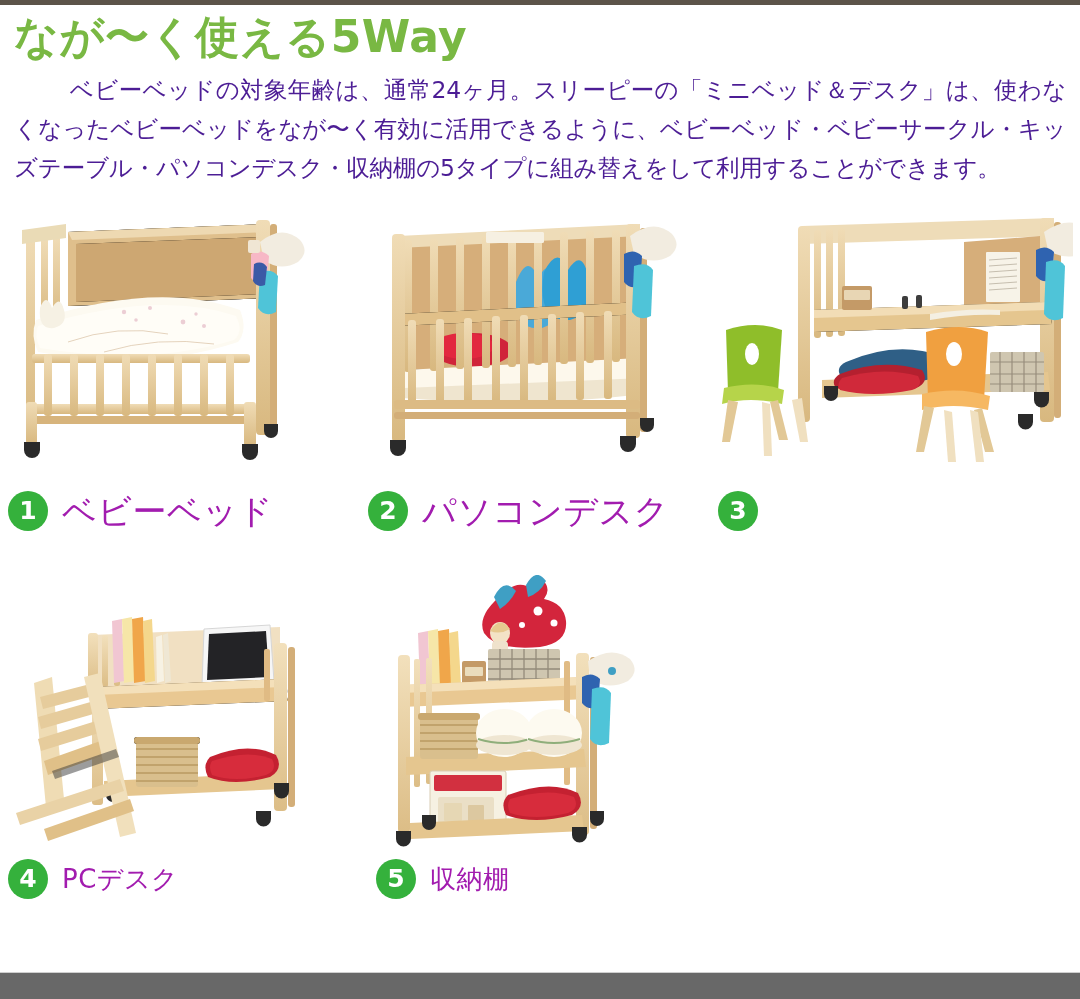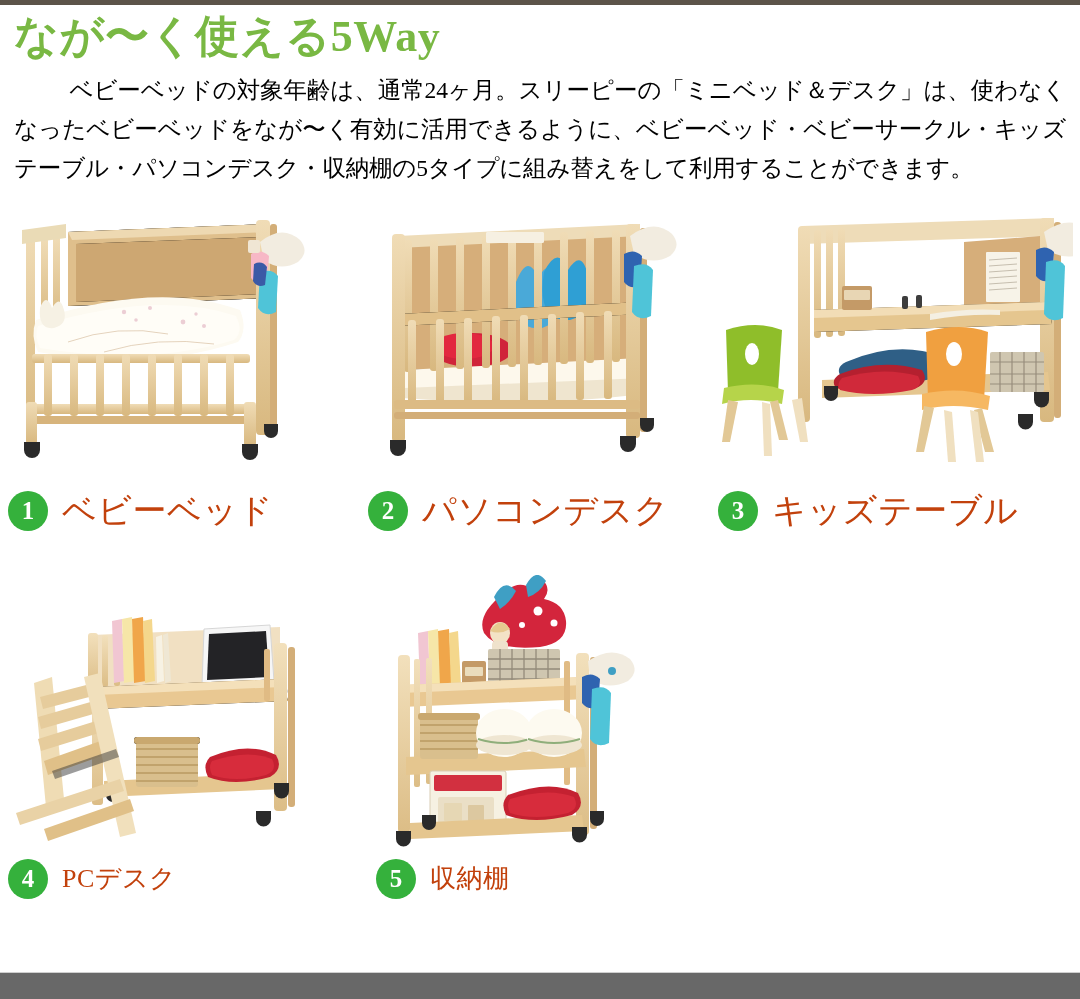--- a/index.html
+++ b/index.html
@@ -31,40 +31,39 @@
     border-top: 1px solid #cfcfcf;
   }
 
   
   .page {
     position: absolute;
     left: 0; top: 5px;
     width: 1080px;
     height: 905px;
     background: #ffffff;
-    font-family: Liberation Serif, serif;
   }
 
   .headline {
     margin: 0;
     padding: 4px 0 0 14px;
     font-size: 44px;
     line-height: 56px;
     font-weight: 700;
     color: #79b843;
     letter-spacing: 0.5px;
     white-space: nowrap;
   }
 
   .lede {
     margin: 6px 0 0 0;
     padding: 0 14px 0 14px;
     font-size: 23.5px;
     line-height: 39px;
-    color: #000000;
+    color: #4c1d95;
     text-indent: 32px;
     text-align: justify;
     text-justify: inter-character;
     letter-spacing: -0.2px;
   }
 
   
   .grid {
     position: relative;
     width: 1080px;
@@ -95,21 +94,21 @@
     background: #35b13c;
     color: #ffffff;
     font-size: 25px;
     font-weight: 700;
     line-height: 40px;
     text-align: center;
   }
   .cap-text {
     font-size: 34px;
     line-height: 40px;
-    color: #c2410c;
+    color: #a21caf;
     letter-spacing: 0.5px;
     white-space: nowrap;
   }
   .cap-text.small { font-size: 26px; }
 
   
   .scene { position: absolute; inset: 0; }
   svg { display: block; }
 </style>
 </head>
@@ -365,21 +364,20 @@
           <ellipse cx="236" cy="152" rx="8" ry="12" fill="#ffffff"></ellipse>
           <path d="M204 192 q36 -8 68 2 l-2 14 q-36 -8 -66 0 Z" fill="#f6b862"></path>
           <path d="M206 204 l-8 46 h8 l10 -44 Z" fill="#e2c896"></path>
           <path d="M264 206 l12 44 h-9 l-11 -42 Z" fill="#e2c896"></path>
           <path d="M226 208 l4 52 h8 l-4 -50 Z" fill="#f0e0c0"></path>
           <path d="M252 208 l6 52 h8 l-6 -50 Z" fill="#f0e0c0"></path>
         </svg>
       </div>
       <div class="caption">
         <span class="badge">3</span>
-        <span class="cap-text">キッズテーブル</span>
       </div>
     </div>
   </div>
 
   <div class="grid row-2">
 
     <div class="cell" style="left:8px; width:330px;">
       <div class="photo" style="width:330px;height:280px;">
         <svg class="scene" viewBox="0 0 330 280" width="330" height="280">
           <defs>

